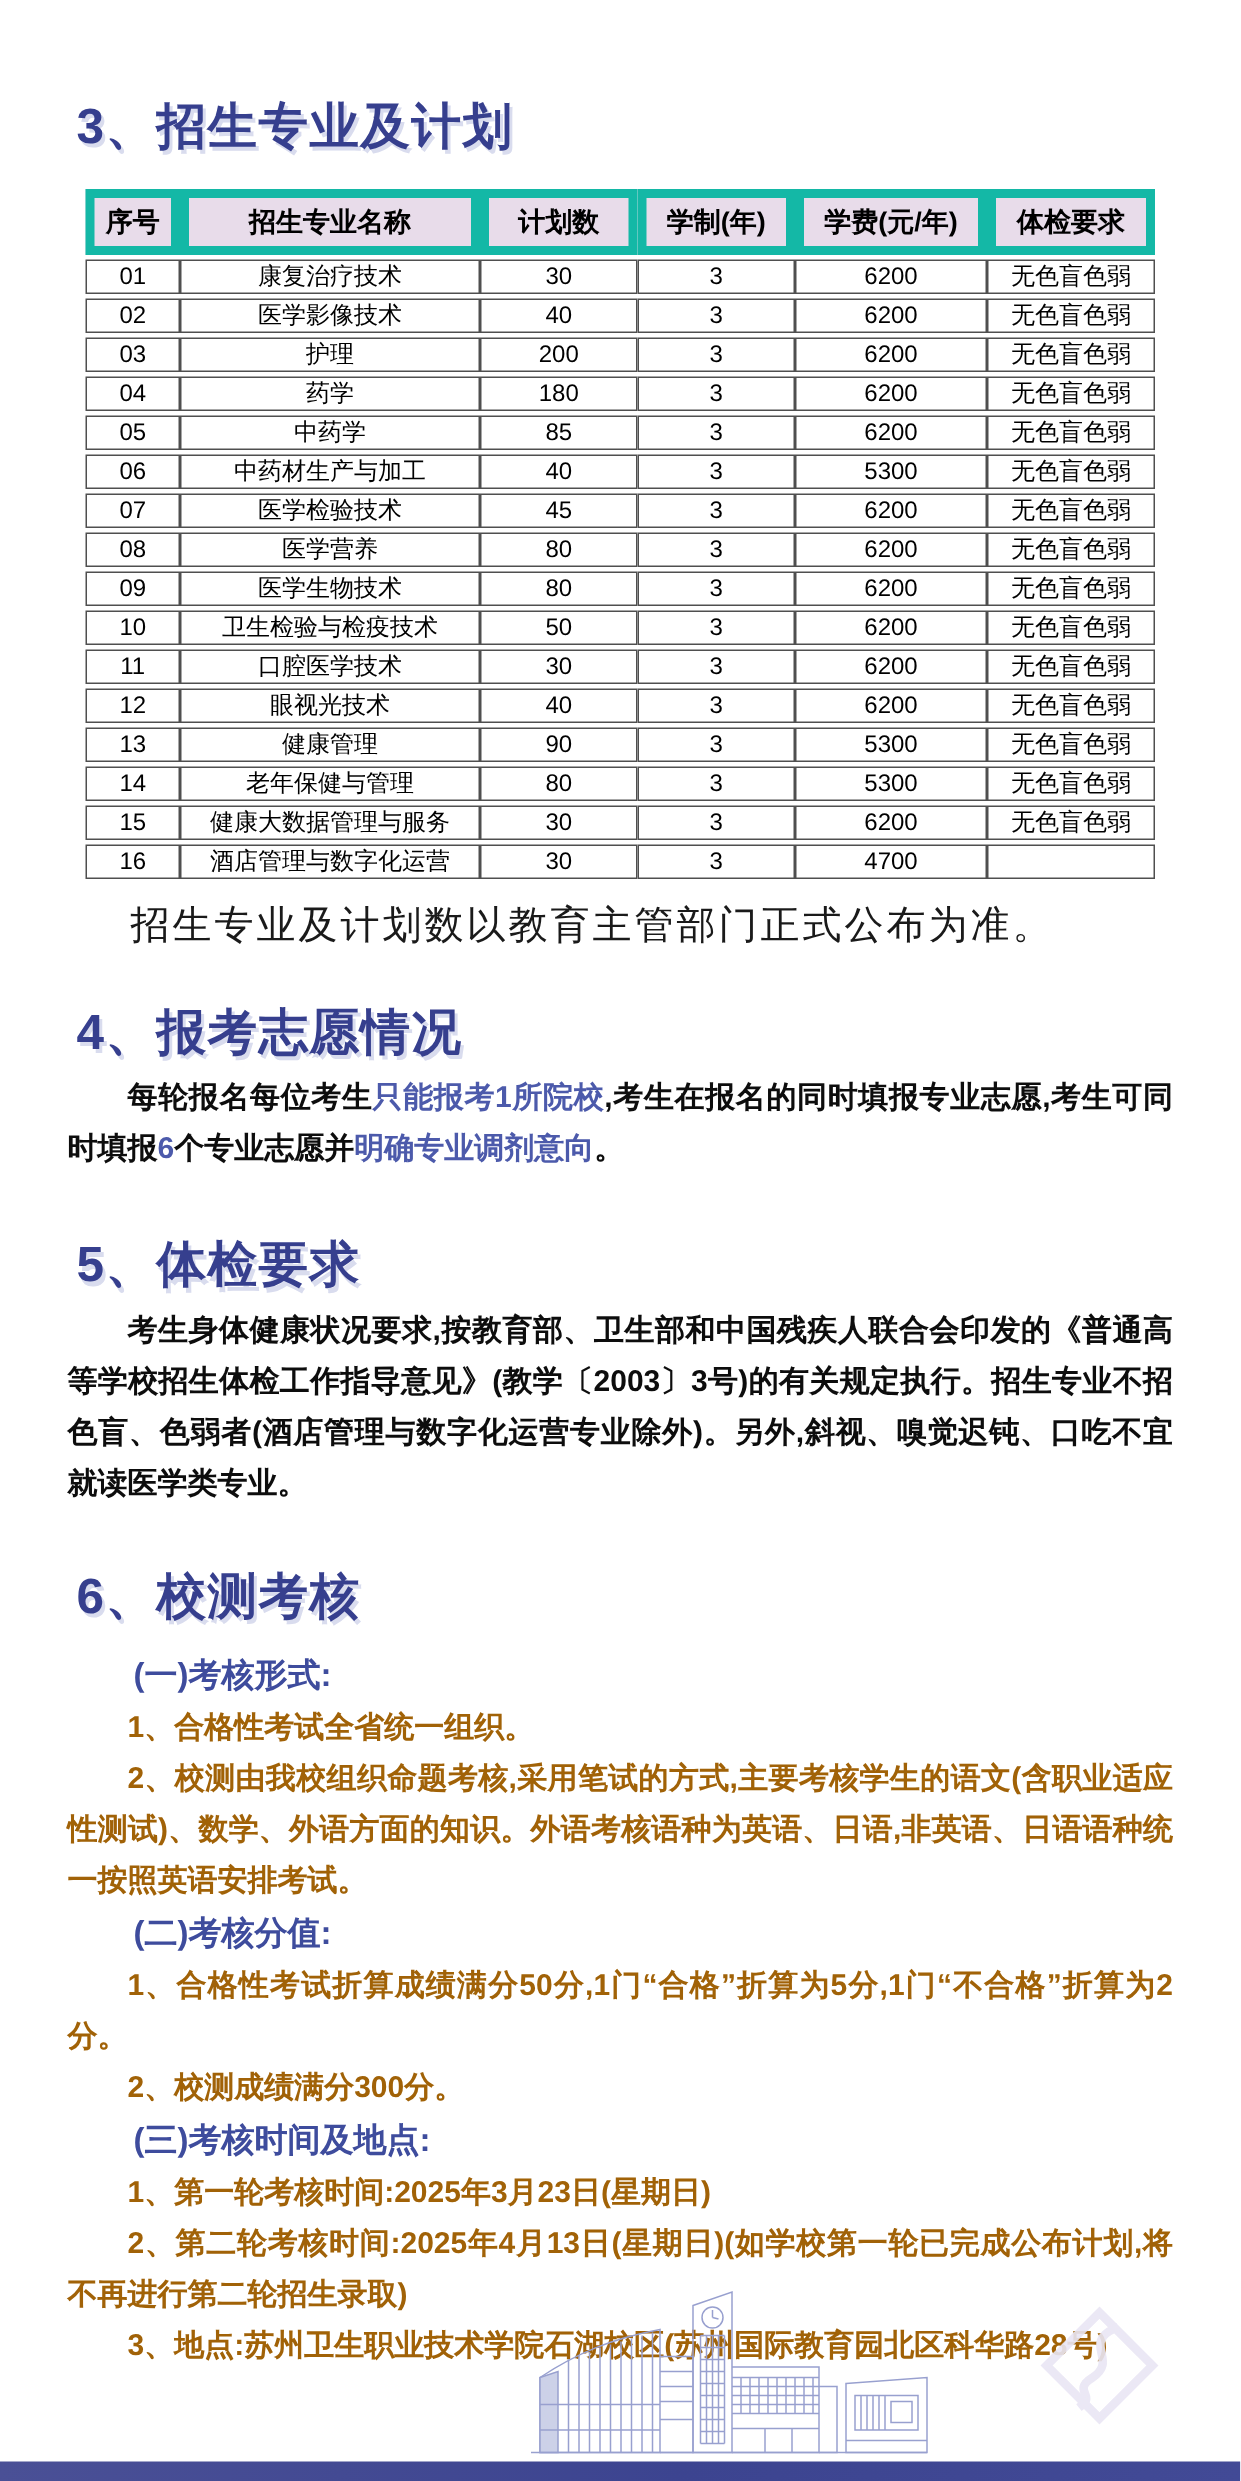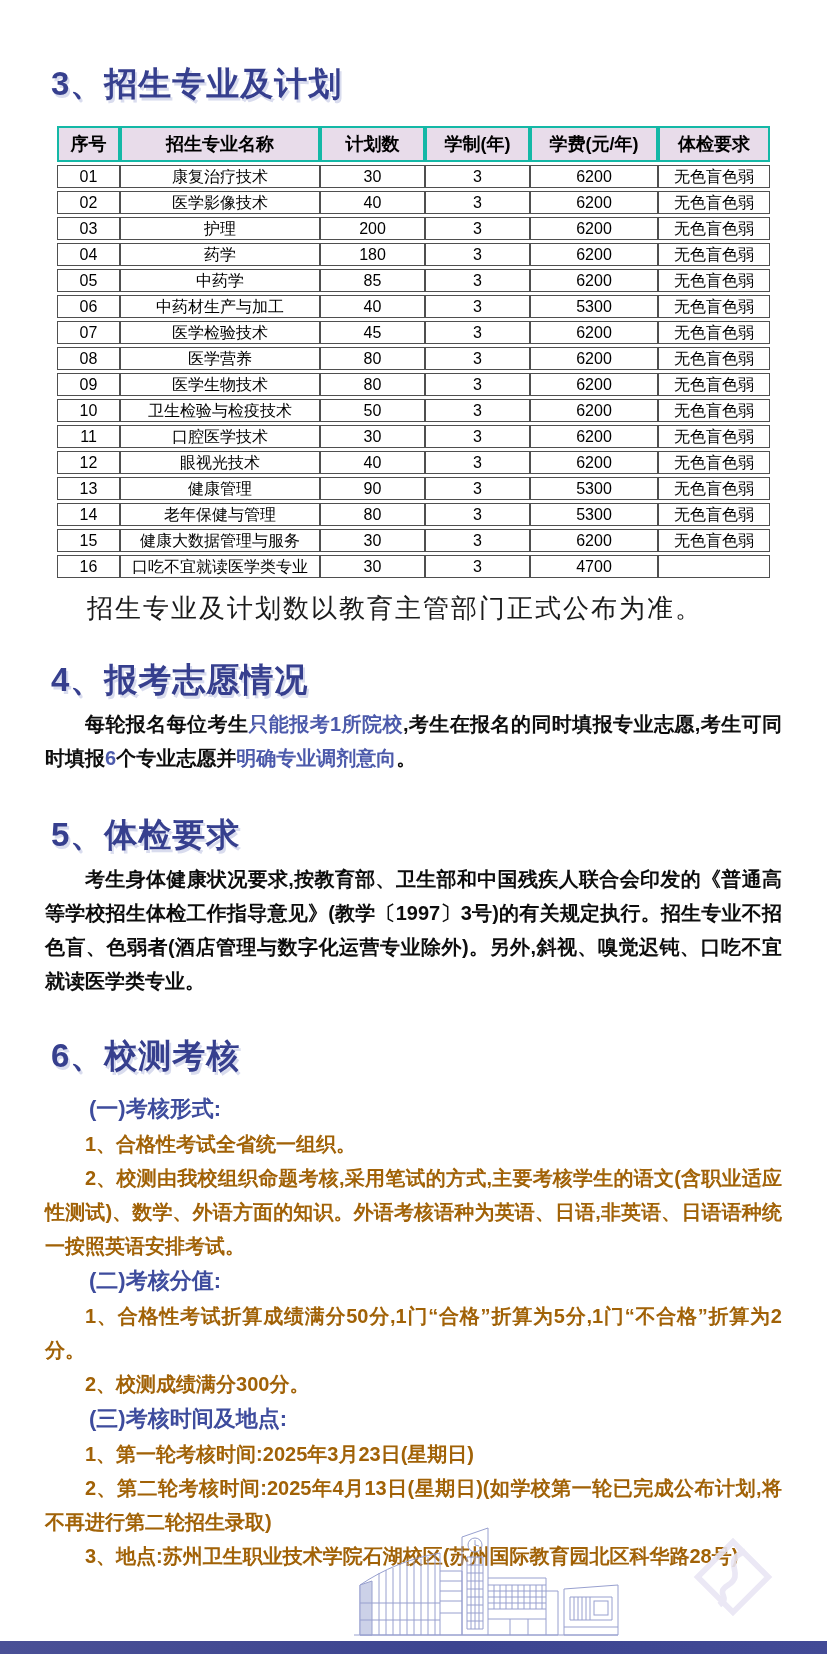--- a/index.html
+++ b/index.html
@@ -30,21 +30,21 @@
   
   table.majors{
     width:713px;
     margin:16px auto 0;
     border-collapse:separate;
     border-spacing:0 3px;
     table-layout:fixed;
   }
   table.majors th{
     background:#e8dcea;
-    border:2px solid #14b8a6;
+    border:6px solid #14b8a6;
     font-size:18px;
     font-weight:bold;
     color:#000;
     padding:4px 2px;
     line-height:24px;
     text-align:center;
   }
   table.majors td{
     background:#ffffff;
     border:1px solid #4f4f4f;
@@ -256,38 +256,38 @@
           <tr>
             <td>15</td>
             <td>健康大数据管理与服务</td>
             <td>30</td>
             <td>3</td>
             <td>6200</td>
             <td>无色盲色弱</td>
           </tr>
           <tr>
             <td>16</td>
-            <td>口吃不宜就读医学类专业</td>
+            <td>酒店管理与数字化运营</td>
             <td>30</td>
             <td>3</td>
             <td>4700</td>
             <td></td>
           </tr>
         </tbody>
     </table>
 
     <div class="table-note">招生专业及计划数以教育主管部门正式公布为准。</div>
 
     <div class="sec-title" id="title-4">4、报考志愿情况</div>
 
     <div class="para"><span>每轮报名每位考生</span><span class="hl">只能报考1所院校</span><span>,考生在报名的同时填报专业志愿,考生可同时填报</span><span class="hl">6</span><span>个专业志愿并</span><span class="hl">明确专业调剂意向</span><span>。</span></div>
 
     <div class="sec-title" id="title-5">5、体检要求</div>
 
-    <div class="para">考生身体健康状况要求,按教育部、卫生部和中国残疾人联合会印发的《普通高等学校招生体检工作指导意见》(教学〔1997〕3号)的有关规定执行。招生专业不招色盲、色弱者(酒店管理与数字化运营专业除外)。另外,斜视、嗅觉迟钝、口吃不宜就读医学类专业。</div>
+    <div class="para">考生身体健康状况要求,按教育部、卫生部和中国残疾人联合会印发的《普通高等学校招生体检工作指导意见》(教学〔2003〕3号)的有关规定执行。招生专业不招色盲、色弱者(酒店管理与数字化运营专业除外)。另外,斜视、嗅觉迟钝、口吃不宜就读医学类专业。</div>
 
     <div class="sec-title" id="title-6">6、校测考核</div>
 
     <div class="assessment">
         <div class="subhead">(一)考核形式:</div>
         <div class="item">1、合格性考试全省统一组织。</div>
         <div class="item">2、校测由我校组织命题考核,采用笔试的方式,主要考核学生的语文(含职业适应性测试)、数学、外语方面的知识。外语考核语种为英语、日语,非英语、日语语种统一按照英语安排考试。</div>
         <div class="subhead">(二)考核分值:</div>
         <div class="item">1、合格性考试折算成绩满分50分,1门“合格”折算为5分,1门“不合格”折算为2分。</div>
         <div class="item">2、校测成绩满分300分。</div>

